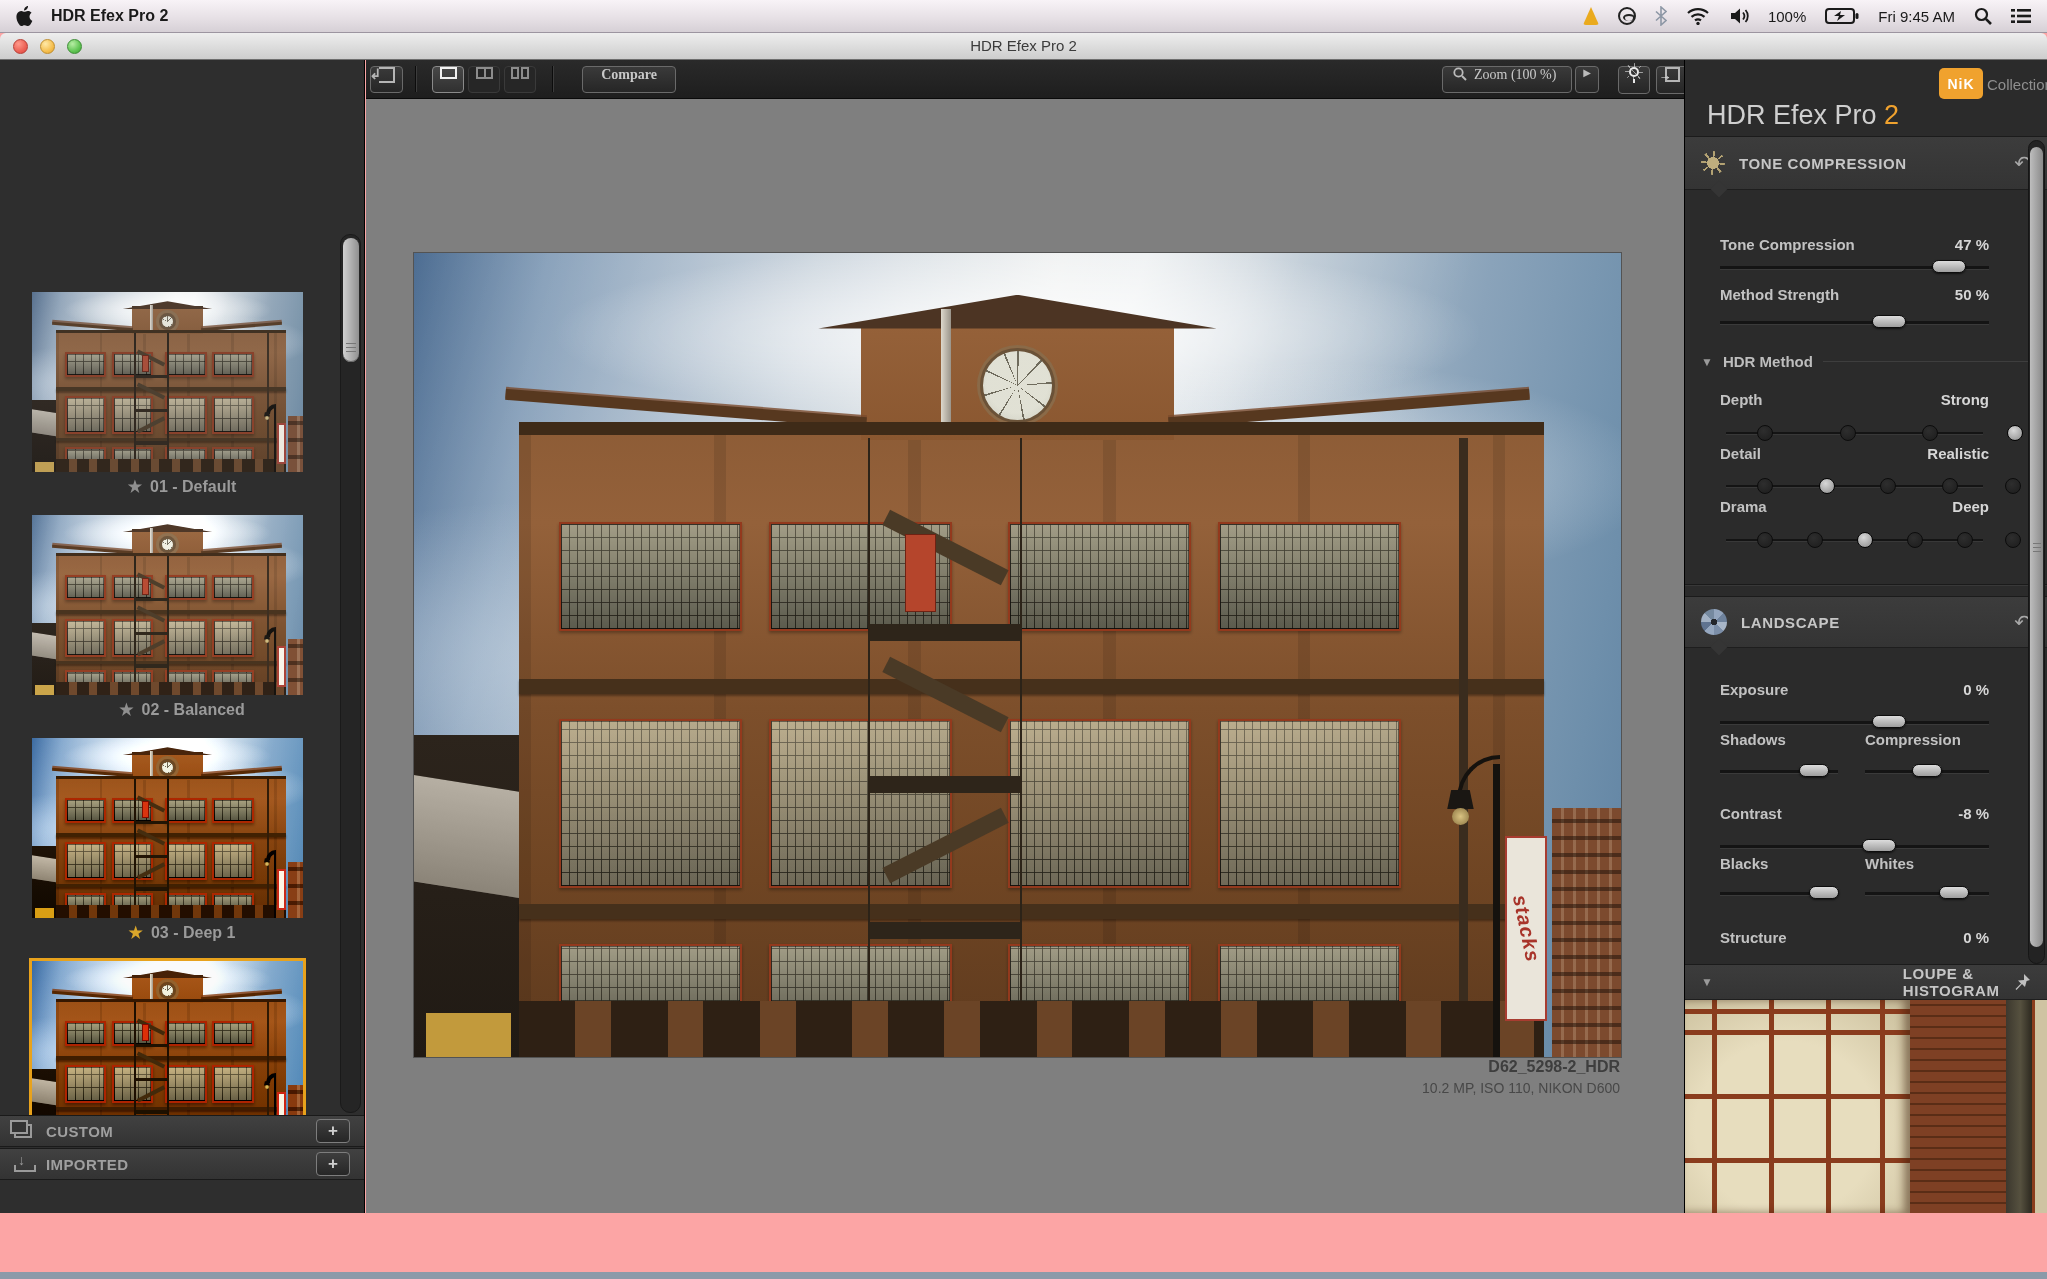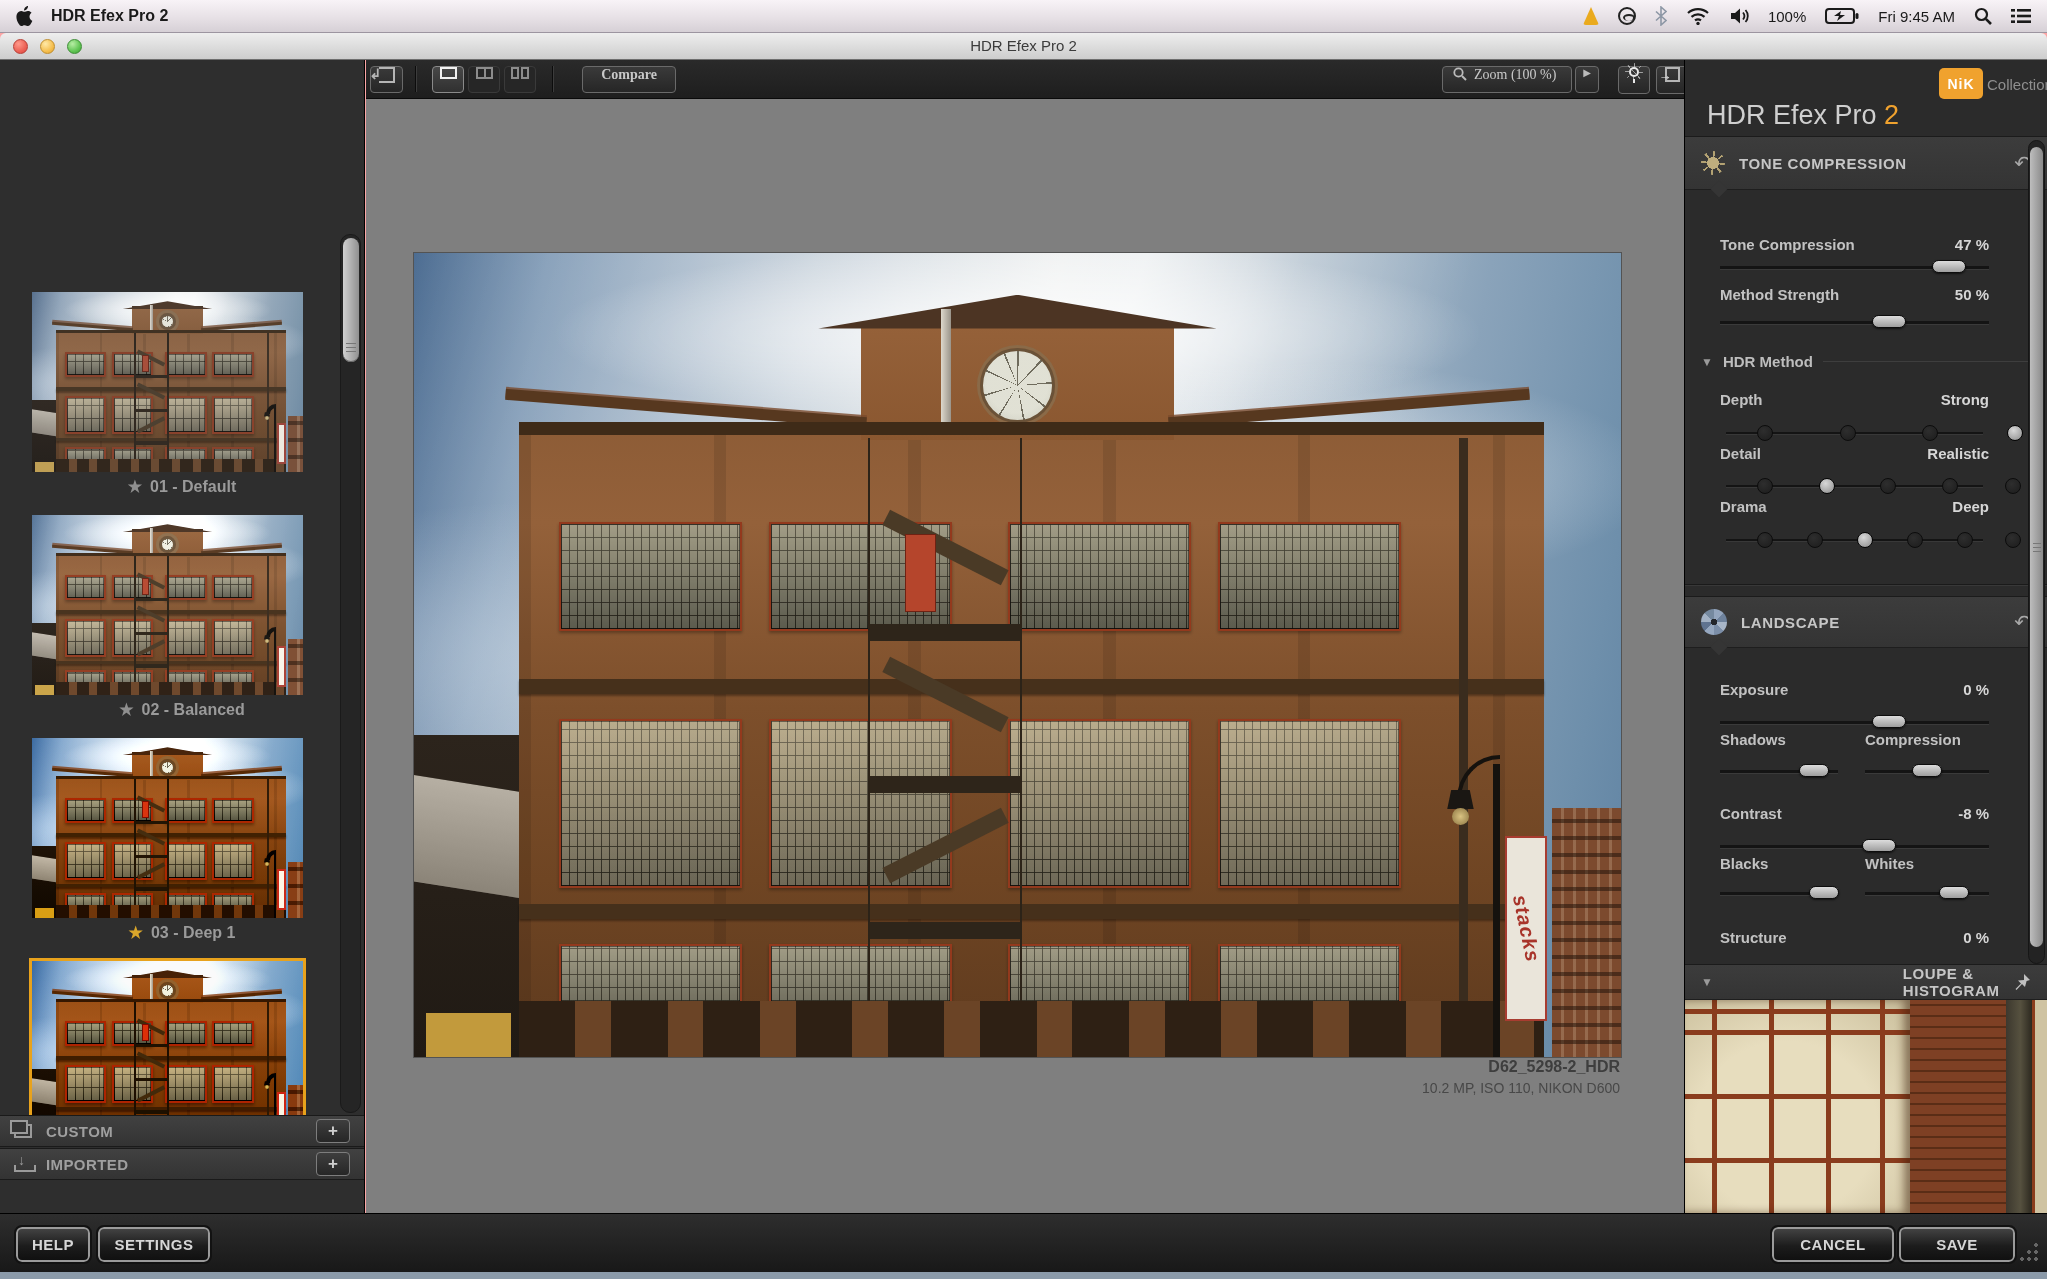--- a/index.html
+++ b/index.html
@@ -735,22 +735,15 @@
       <div class="lp-pane"></div>
     </div>
 
     <div class="rp-scroll">
       <div class="sthumb">
           <div class="ridges"></div>
         </div>
     </div>
   </div>
 
-  <div class="bottombar">
-    <div class="bb-btn" style="left:16px;width:74px">HELP</div>
-    <div class="bb-btn" style="left:98px;width:112px">SETTINGS</div>
-    <div class="bb-btn" style="left:1772px;width:122px">CANCEL</div>
-    <div class="bb-btn" style="left:1899px;width:116px">SAVE</div>
-    <div class="grip"></div>
-  </div>
   <div class="desktop-strip"></div>
 
 </div>
 
 </body></html>

